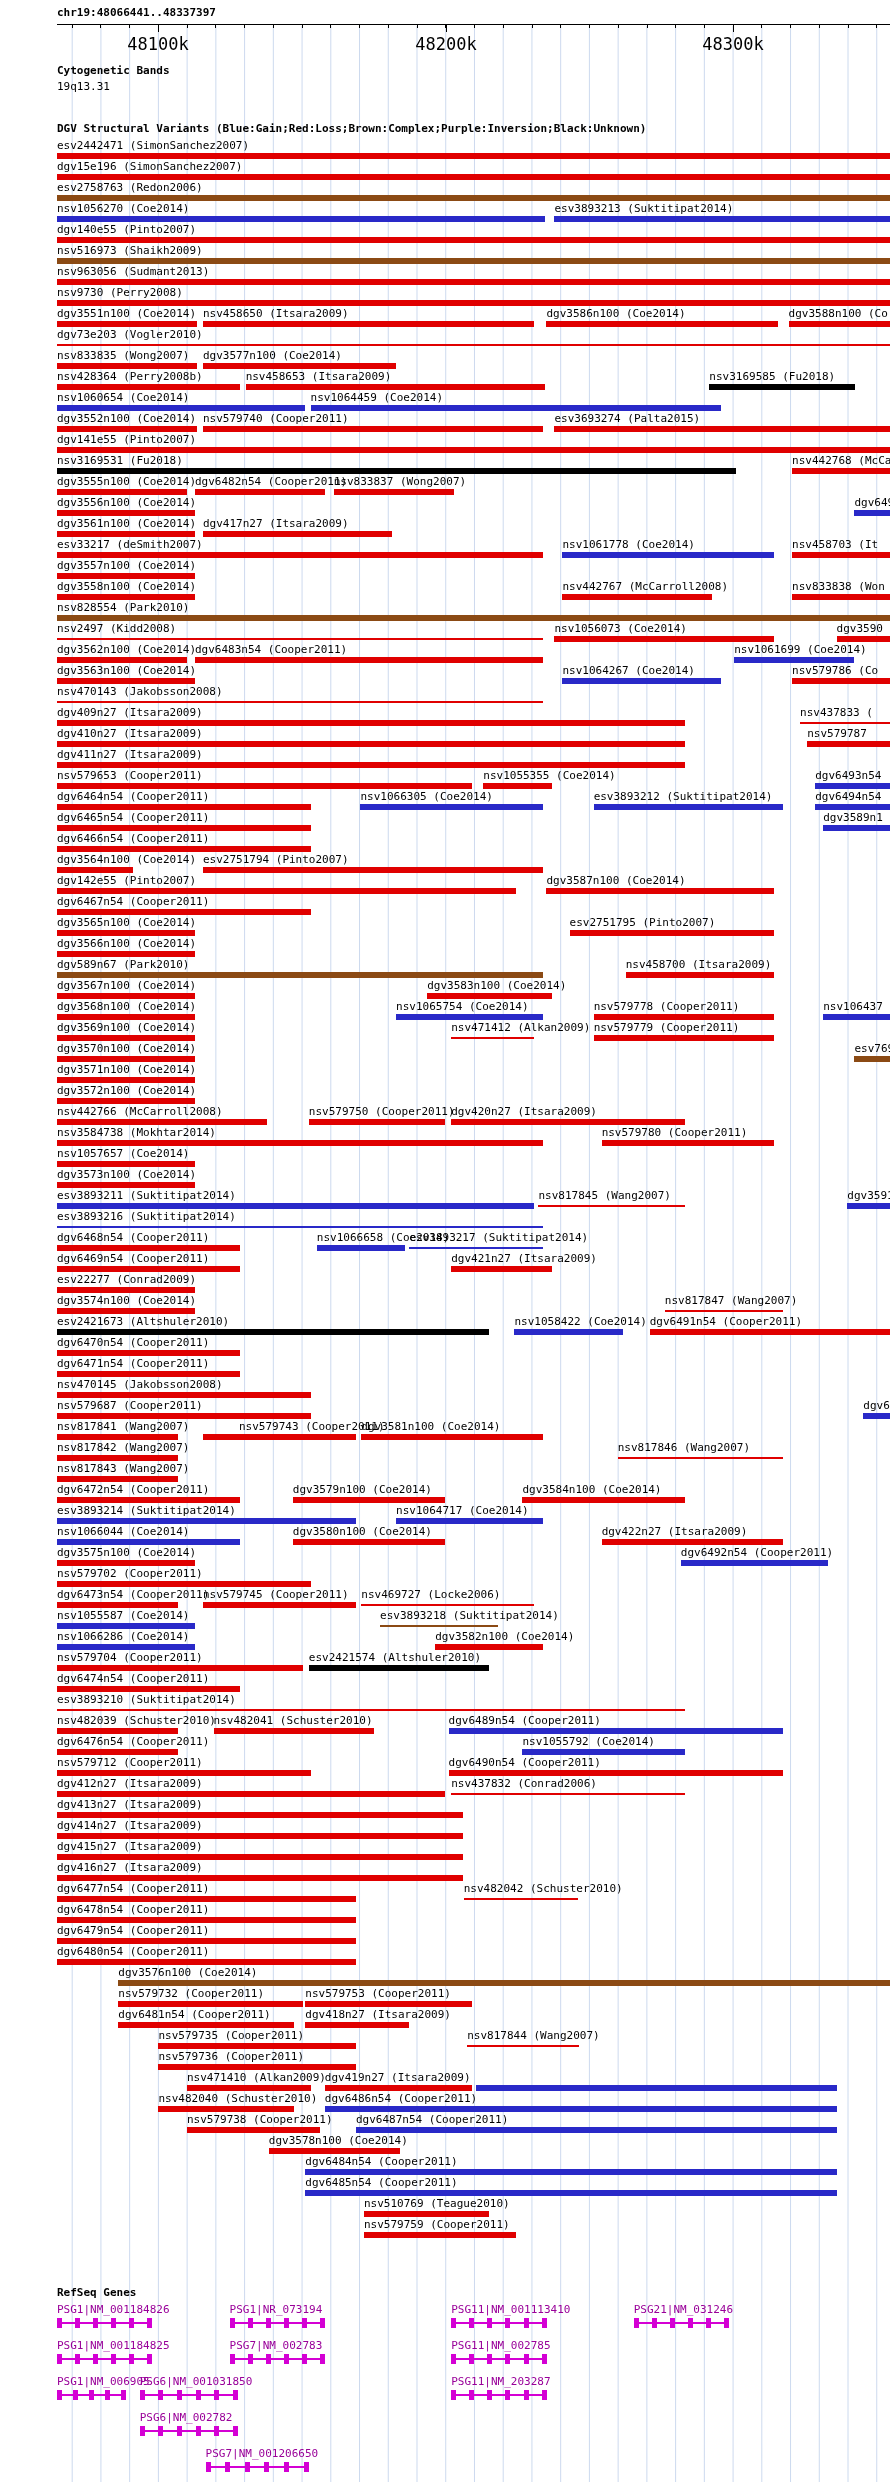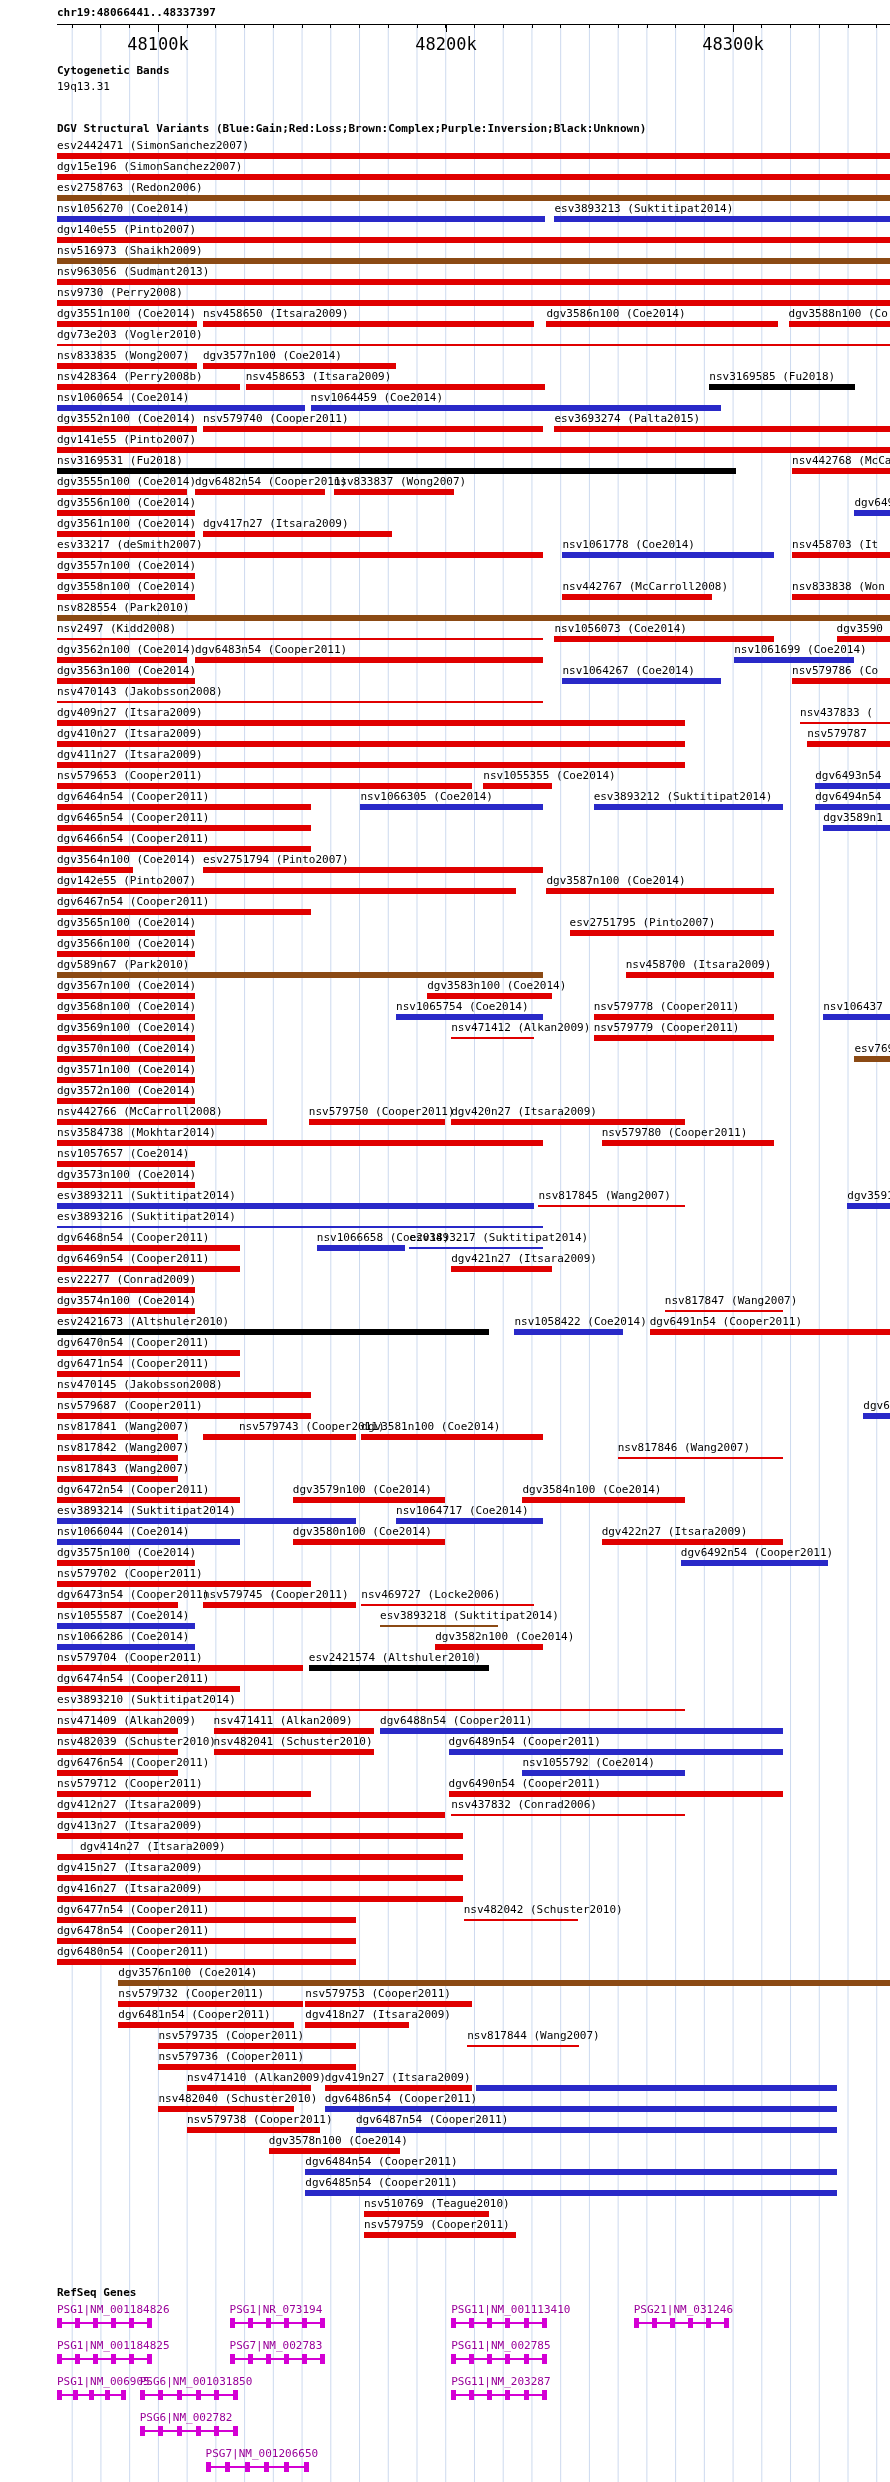--- a/index.html
+++ b/index.html
@@ -518,28 +518,20 @@
       </div>
       <div class="vrow">
         <span class="vlabel" style="left: 6.4%;">dgv6474n54 (Cooper2011)</span>
         <div class="vbar" style="left: 6.4%; width: 20.6%; background: rgb(224, 0, 0);"></div>
       </div>
       <div class="vrow">
         <span class="vlabel" style="left: 6.4%;">esv3893210 (Suktitipat2014)</span>
         <div class="vbar thin" style="left: 6.4%; width: 70.6%; background: rgb(224, 0, 0);"></div>
       </div>
       <div class="vrow">
-        <span class="vlabel" style="left: 6.4%;">nsv471409 (Alkan2009)</span>
-        <div class="vbar" style="left: 6.4%; width: 13.6%; background: rgb(224, 0, 0);"></div>
-        <span class="vlabel" style="left: 24%;">nsv471411 (Alkan2009)</span>
-        <div class="vbar" style="left: 24%; width: 18%; background: rgb(224, 0, 0);"></div>
-        <span class="vlabel" style="left: 42.7%;">dgv6488n54 (Cooper2011)</span>
-        <div class="vbar" style="left: 42.7%; width: 45.3%; background: rgb(41, 41, 200);"></div>
-      </div>
-      <div class="vrow">
         <span class="vlabel" style="left: 6.4%;">nsv482039 (Schuster2010)</span>
         <div class="vbar" style="left: 6.4%; width: 13.6%; background: rgb(224, 0, 0);"></div>
         <span class="vlabel" style="left: 24%;">nsv482041 (Schuster2010)</span>
         <div class="vbar" style="left: 24%; width: 18%; background: rgb(224, 0, 0);"></div>
         <span class="vlabel" style="left: 50.4%;">dgv6489n54 (Cooper2011)</span>
         <div class="vbar" style="left: 50.4%; width: 37.6%; background: rgb(41, 41, 200);"></div>
       </div>
       <div class="vrow">
         <span class="vlabel" style="left: 6.4%;">dgv6476n54 (Cooper2011)</span>
         <div class="vbar" style="left: 6.4%; width: 13.6%; background: rgb(224, 0, 0);"></div>
@@ -556,39 +548,43 @@
         <span class="vlabel" style="left: 6.4%;">dgv412n27 (Itsara2009)</span>
         <div class="vbar" style="left: 6.4%; width: 43.6%; background: rgb(224, 0, 0);"></div>
         <span class="vlabel" style="left: 50.7%;">nsv437832 (Conrad2006)</span>
         <div class="vbar thin" style="left: 50.7%; width: 26.3%; background: rgb(224, 0, 0);"></div>
       </div>
       <div class="vrow">
         <span class="vlabel" style="left: 6.4%;">dgv413n27 (Itsara2009)</span>
         <div class="vbar" style="left: 6.4%; width: 45.6%; background: rgb(224, 0, 0);"></div>
       </div>
       <div class="vrow">
-        <span class="vlabel" style="left: 6.4%; margin-left: 23px;">dgv414n27 (Itsara2009)</span>
+        <span class="vlabel" style="left: 6.4%;">dgv414n27 (Itsara2009)</span>
         <div class="vbar" style="left: 6.4%; width: 45.6%; background: rgb(224, 0, 0);"></div>
       </div>
       <div class="vrow">
         <span class="vlabel" style="left: 6.4%;">dgv415n27 (Itsara2009)</span>
         <div class="vbar" style="left: 6.4%; width: 45.6%; background: rgb(224, 0, 0);"></div>
       </div>
       <div class="vrow">
         <span class="vlabel" style="left: 6.4%;">dgv416n27 (Itsara2009)</span>
         <div class="vbar" style="left: 6.4%; width: 45.6%; background: rgb(224, 0, 0);"></div>
       </div>
       <div class="vrow">
         <span class="vlabel" style="left: 6.4%;">dgv6477n54 (Cooper2011)</span>
         <div class="vbar" style="left: 6.4%; width: 33.6%; background: rgb(224, 0, 0);"></div>
         <span class="vlabel" style="left: 52.1%;">nsv482042 (Schuster2010)</span>
         <div class="vbar thin" style="left: 52.1%; width: 12.9%; background: rgb(224, 0, 0);"></div>
       </div>
       <div class="vrow">
         <span class="vlabel" style="left: 6.4%;">dgv6478n54 (Cooper2011)</span>
+        <div class="vbar" style="left: 6.4%; width: 33.6%; background: rgb(224, 0, 0);"></div>
+      </div>
+      <div class="vrow">
+        <span class="vlabel" style="left: 6.4%;">dgv6479n54 (Cooper2011)</span>
         <div class="vbar" style="left: 6.4%; width: 33.6%; background: rgb(224, 0, 0);"></div>
       </div>
       <div class="vrow">
         <span class="vlabel" style="left: 6.4%;">dgv6480n54 (Cooper2011)</span>
         <div class="vbar" style="left: 6.4%; width: 33.6%; background: rgb(224, 0, 0);"></div>
       </div>
       <div class="vrow">
         <span class="vlabel" style="left: 13.3%;">dgv3576n100 (Coe2014)</span>
         <div class="vbar" style="left: 13.3%; width: 86.7%; background: rgb(139, 74, 20);"></div>
       </div>

